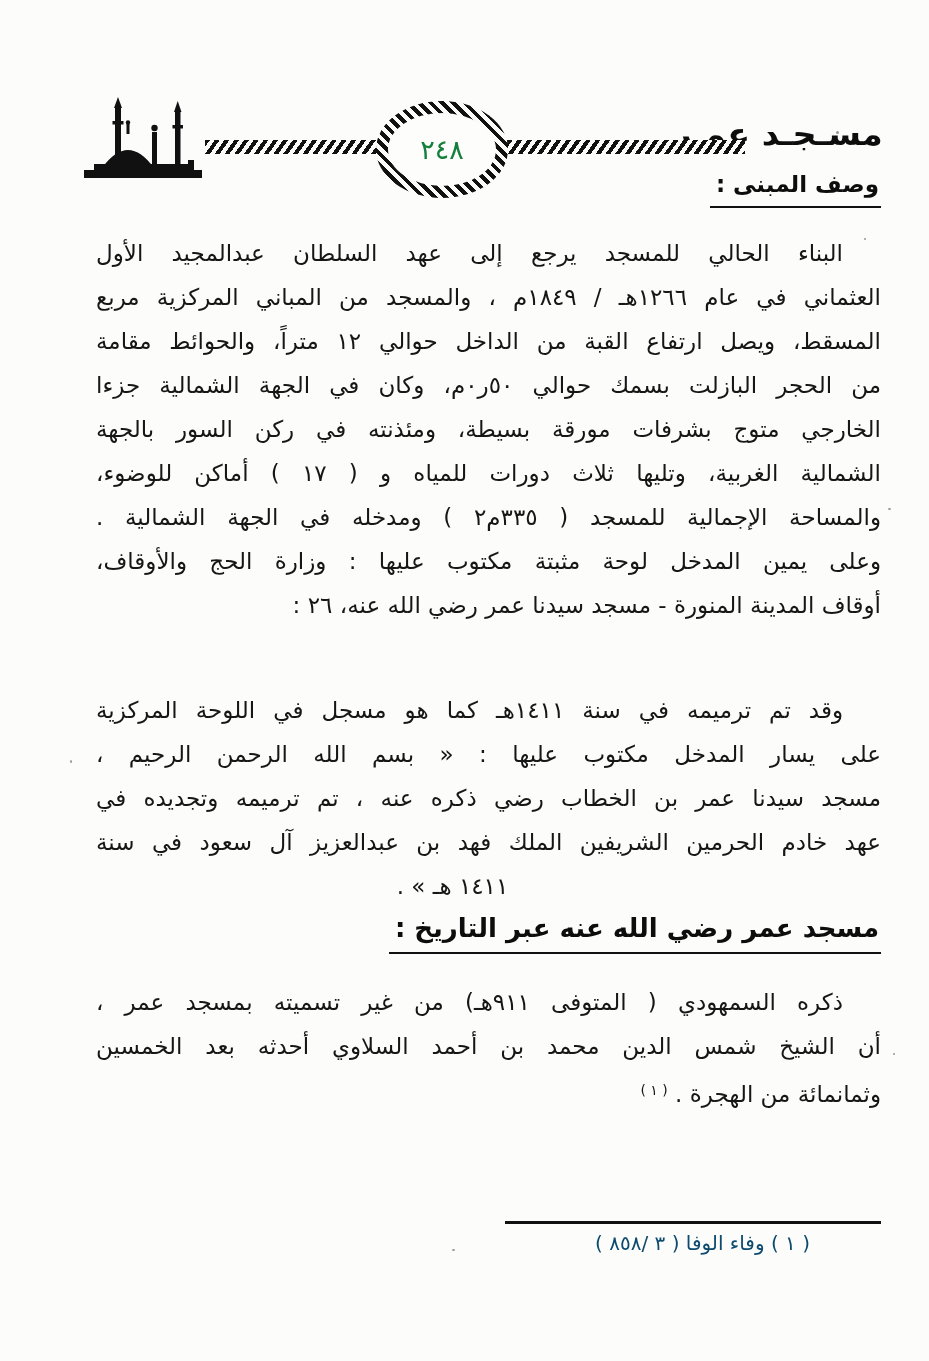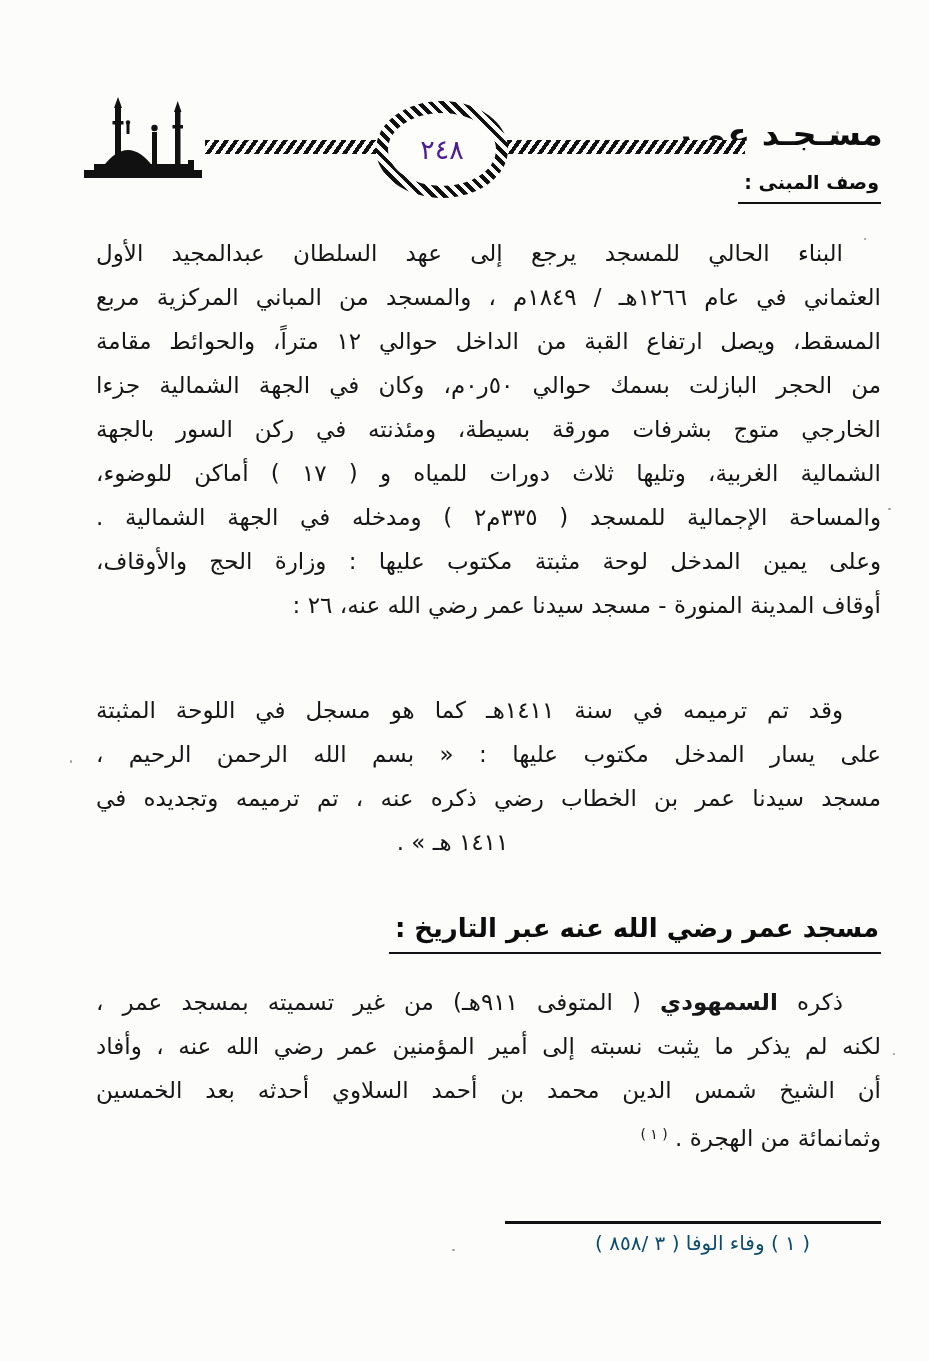--- a/index.html
+++ b/index.html
@@ -17,46 +17,46 @@
   }
   .pagenum-oval{
     position:absolute;left:376px;top:101px;width:132px;height:97px;
     border-radius:50%;
     background:repeating-linear-gradient(45deg,#111 0 4px,#fbfbfa 4px 8px);
     z-index:2;
   }
   .pagenum-inner{
     position:absolute;inset:12px;border-radius:50%;background:#fdfdfc;
     display:flex;align-items:center;justify-content:center;
-    font-size:27px;letter-spacing:2px;color:#4c1d95;
+    font-size:27px;letter-spacing:2px;color:#15803d;
   }
   .book-title{
     position:absolute;right:46px;top:116px;font-size:31px;font-weight:bold;
     transform:scaleX(1.08);transform-origin:right center;letter-spacing:1px;color:#0d0d0d;
   }
   
   .sec-heading{
-    position:absolute;right:48px;font-size:19px;font-weight:bold;color:#0d0d0d;
+    position:absolute;right:48px;font-size:23px;font-weight:bold;color:#0d0d0d;
     border-bottom:2.5px solid #111;padding:0 2px 9px 6px;
   }
   #heading1{top:171px;}
   #heading2{top:913px;font-size:26px;}
   
   .para{position:absolute;right:48px;left:96px;font-size:23px;color:#161616;}
   #para1{top:231px;}
   #para2{top:688px;}
   #para3{top:980px;}
   .tline{
     line-height:44px;height:44px;overflow:hidden;
     text-align:justify;text-align-last:justify;
   }
   .indent{padding-right:38px;}
   .end{text-align-last:right;}
   .center-line{text-align:center;text-align-last:center;padding-left:8px;padding-right:80px;}
-  .b{font-weight:bold;}
+  .b{font-weight:normal;}
   .sup{font-size:14px;vertical-align:7px;}
   
   .footnote-rule{position:absolute;left:505px;top:1221px;width:376px;height:2.5px;background:#111;}
   .footnote-text{position:absolute;right:119px;top:1231px;font-size:20px;color:#0c4a6e;}
   
   .speck{position:absolute;background:#444;border-radius:50%;opacity:.55;}
 </style>
 </head>
 <body>
 
@@ -94,31 +94,31 @@
     <div class="tline"><span>المسقط، ويصل ارتفاع القبة من الداخل حوالي ١٢ متراً، والحوائط مقامة</span></div>
     <div class="tline"><span>من الحجر البازلت بسمك حوالي ٥٠ر٠م، وكان في الجهة الشمالية جزءا</span></div>
     <div class="tline"><span>الخارجي متوج بشرفات مورقة بسيطة، ومئذنته في ركن السور بالجهة</span></div>
     <div class="tline"><span>الشمالية الغربية، وتليها ثلاث دورات للمياه و ( ١٧ ) أماكن للوضوء،</span></div>
     <div class="tline"><span>والمساحة الإجمالية للمسجد ( ٣٣٥م٢ ) ومدخله في الجهة الشمالية .</span></div>
     <div class="tline"><span>وعلى يمين المدخل لوحة مثبتة مكتوب عليها : وزارة الحج والأوقاف،</span></div>
     <div class="tline end"><span>أوقاف المدينة المنورة - مسجد سيدنا عمر رضي الله عنه، ٢٦ :</span></div>
   </div>
 
 <div class="para" id="para2">
-    <div class="tline indent"><span>وقد تم ترميمه في سنة ١٤١١هـ كما هو مسجل في اللوحة المثبتة</span></div>
+    <div class="tline indent"><span>وقد تم ترميمه في سنة ١٤١١هـ كما هو مسجل في اللوحة المركزية</span></div>
     <div class="tline"><span>على يسار المدخل مكتوب عليها : « بسم الله الرحمن الرحيم ،</span></div>
     <div class="tline"><span>مسجد سيدنا عمر بن الخطاب رضي ذكره عنه ، تم ترميمه وتجديده في</span></div>
+    <div class="tline"><span>عهد خادم الحرمين الشريفين الملك فهد بن عبدالعزيز آل سعود في سنة</span></div>
     <div class="tline center-line"><span>١٤١١ هـ » .</span></div>
   </div>
 
 <div class="sec-heading" id="heading2">مسجد عمر رضي الله عنه عبر التاريخ :</div>
 
 <div class="para" id="para3">
     <div class="tline indent"><span>ذكره </span><span class="b">السمهودي</span><span> ( المتوفى ٩١١هـ) من غير تسميته بمسجد عمر ،</span></div>
-    <div class="tline"><span>لكنه لم يذكر ما يثبت نسبته إلى أمير المؤمنين عمر رضي الله عنه ، وأفاد</span></div>
     <div class="tline"><span>أن الشيخ  شمس الدين محمد بن أحمد السلاوي أحدثه بعد الخمسين</span></div>
     <div class="tline end"><span>وثمانمائة من الهجرة . </span><span class="sup">( ١ )</span></div>
   </div>
 
 <div class="footnote-rule"></div>
 <div class="footnote-text">( ١ ) وفاء الوفا ( ٣ /٨٥٨ )</div>
 
 <div class="speck" style="left:836px;top:131px;width:3px;height:3px;"></div>
 <div class="speck" style="left:864px;top:238px;width:2px;height:2px;"></div>
 <div class="speck" style="left:888px;top:508px;width:3px;height:2px;"></div>

